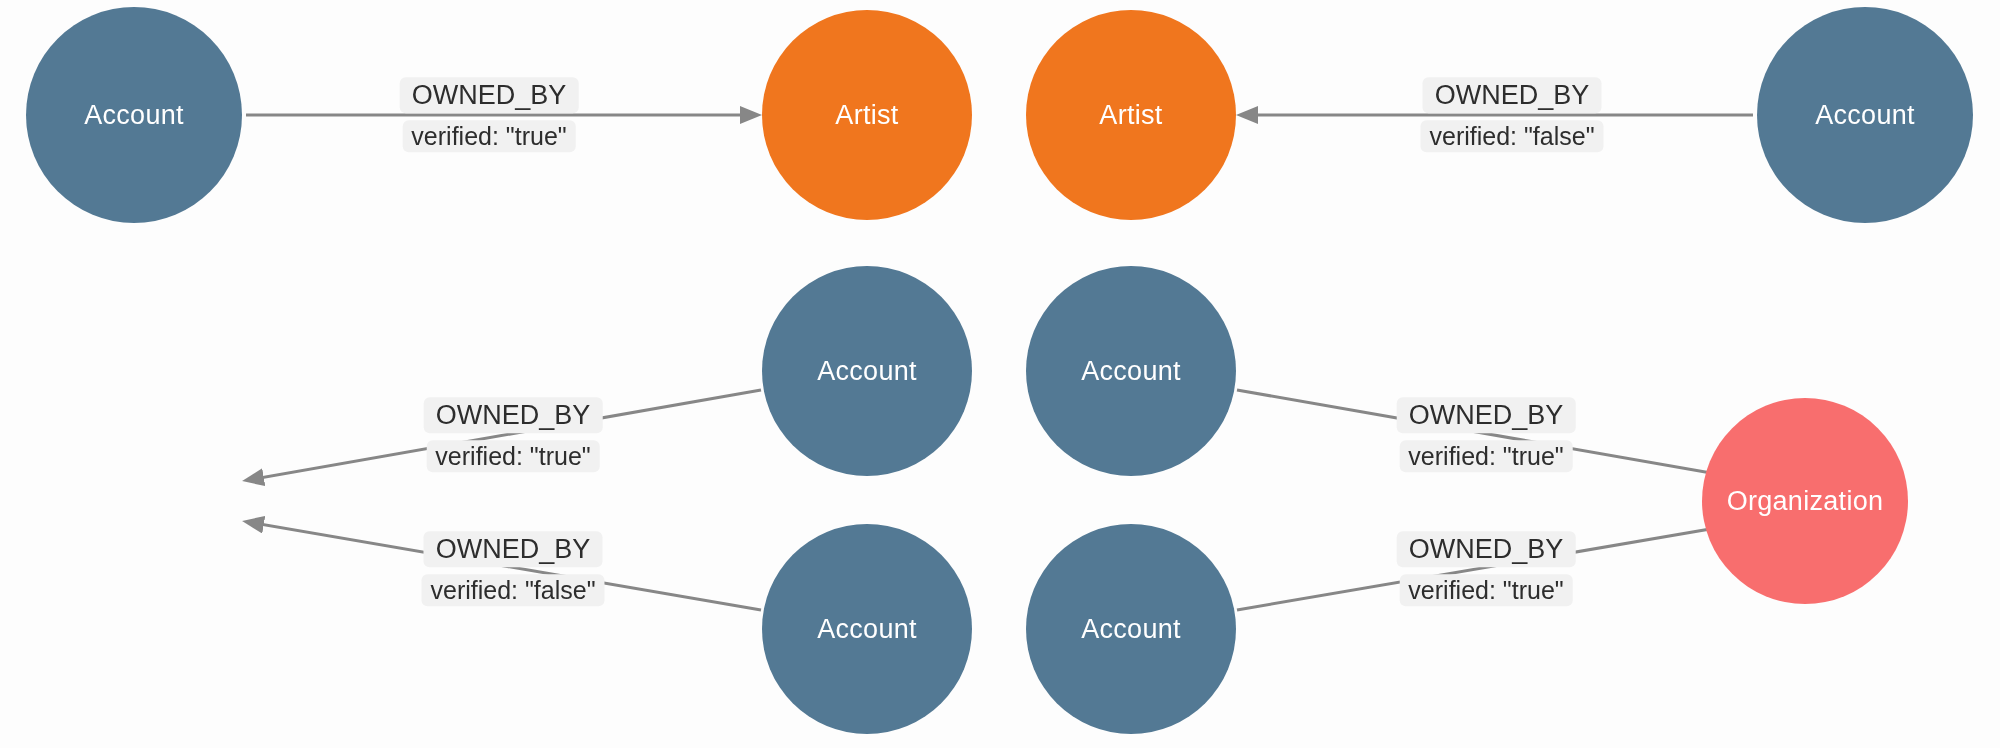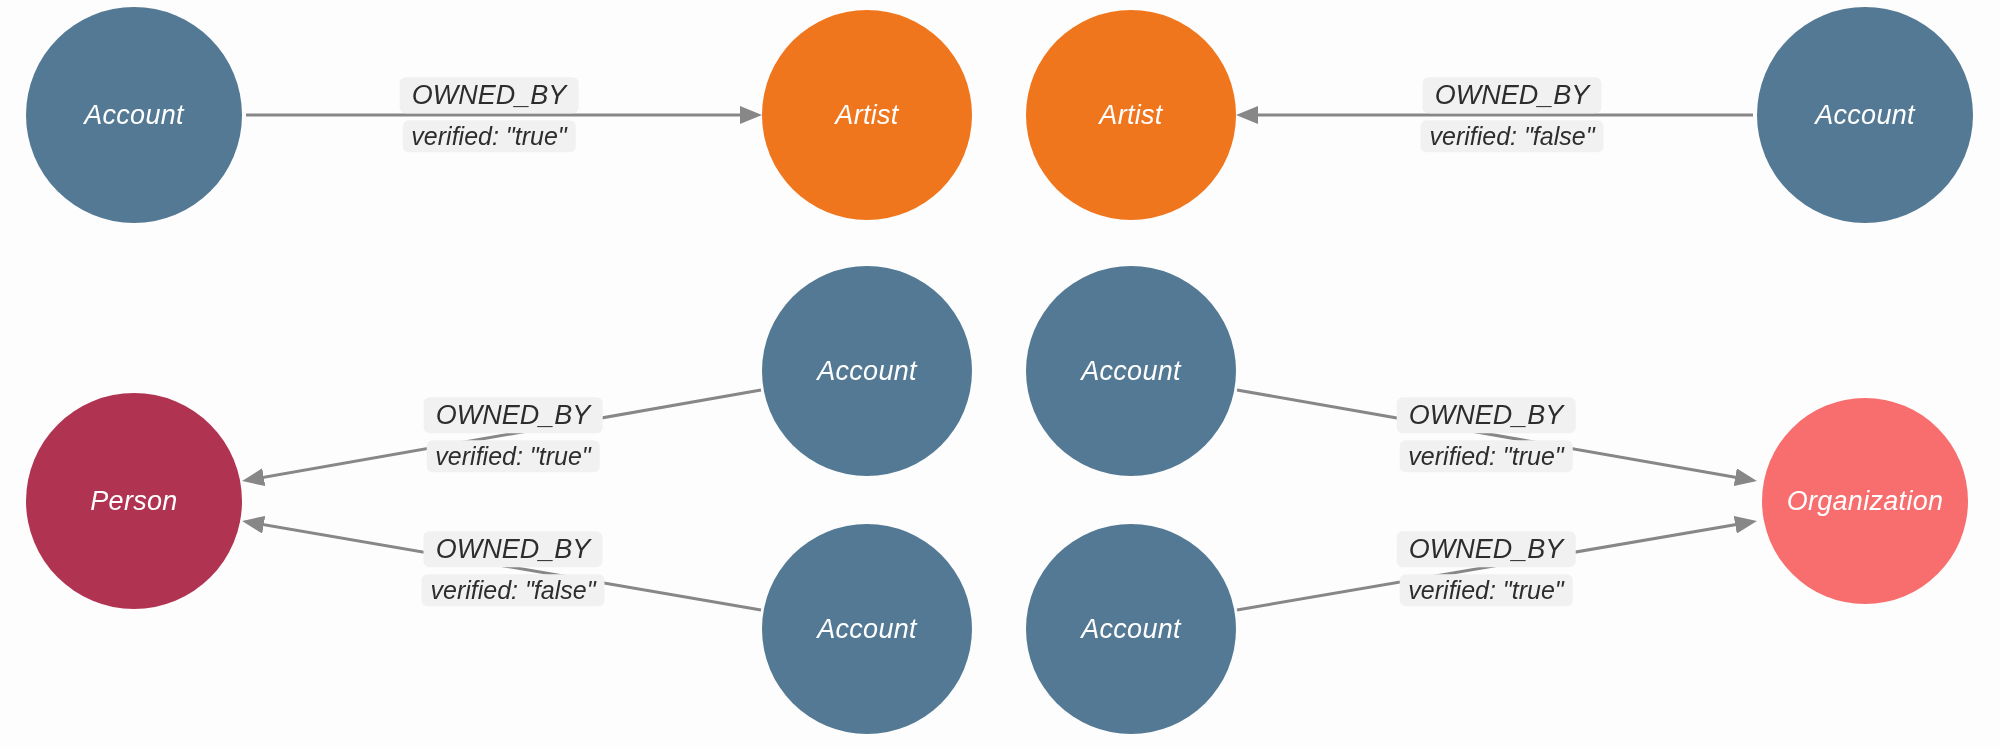--- a/index.html
+++ b/index.html
@@ -9,21 +9,20 @@
   body {
     font-family: "Liberation Sans", sans-serif;
     background: var(--bg, #fdfdfd);
   }
   #graph-canvas {
     position: relative;
     width: 2000px;
     height: 748px;
     background: var(--bg, #fdfdfd);
     overflow: hidden;
-    font-style: italic;
   }
   #edge-layer {
     position: absolute;
     left: 0;
     top: 0;
     width: 2000px;
     height: 748px;
   }
   .edge-line {
     stroke: var(--edge, #878787);
@@ -100,36 +99,33 @@
   </div>
   <div class="node" style="left: 867px; top: 115px; width: 210px; height: 210px; background-color: rgb(240, 118, 30);">
     <span class="node-label">Artist</span>
   </div>
   <div class="node" style="left: 1131px; top: 115px; width: 210px; height: 210px; background-color: rgb(240, 118, 30);">
     <span class="node-label">Artist</span>
   </div>
   <div class="node" style="left: 1865px; top: 115px; width: 216px; height: 216px; background-color: rgb(83, 121, 148);">
     <span class="node-label">Account</span>
   </div>
-  <div class="node" style="left: 134px; top: 501px; width: 216px; height: 216px; background-color: rgb(176, 52, 82);">
-    <span class="node-label">Person</span>
-  </div>
   <div class="node" style="left: 867px; top: 371px; width: 210px; height: 210px; background-color: rgb(83, 121, 148);">
     <span class="node-label">Account</span>
   </div>
   <div class="node" style="left: 867px; top: 629px; width: 210px; height: 210px; background-color: rgb(83, 121, 148);">
     <span class="node-label">Account</span>
   </div>
   <div class="node" style="left: 1131px; top: 371px; width: 210px; height: 210px; background-color: rgb(83, 121, 148);">
     <span class="node-label">Account</span>
   </div>
   <div class="node" style="left: 1131px; top: 629px; width: 210px; height: 210px; background-color: rgb(83, 121, 148);">
     <span class="node-label">Account</span>
   </div>
-  <div class="node" style="left: 1865px; top: 501px; width: 206px; height: 206px; background-color: rgb(248, 110, 110);">
+  <div class="node" style="left: 1805px; top: 501px; width: 206px; height: 206px; background-color: rgb(248, 110, 110);">
     <span class="node-label">Organization</span>
   </div>
 
   <div class="edge-label" style="left:489px; top:115px;">
     <span class="edge-type">OWNED_BY</span>
     <span class="edge-prop">verified: "true"</span>
   </div>
   <div class="edge-label" style="left:1512px; top:115px;">
     <span class="edge-type">OWNED_BY</span>
     <span class="edge-prop">verified: "false"</span>

